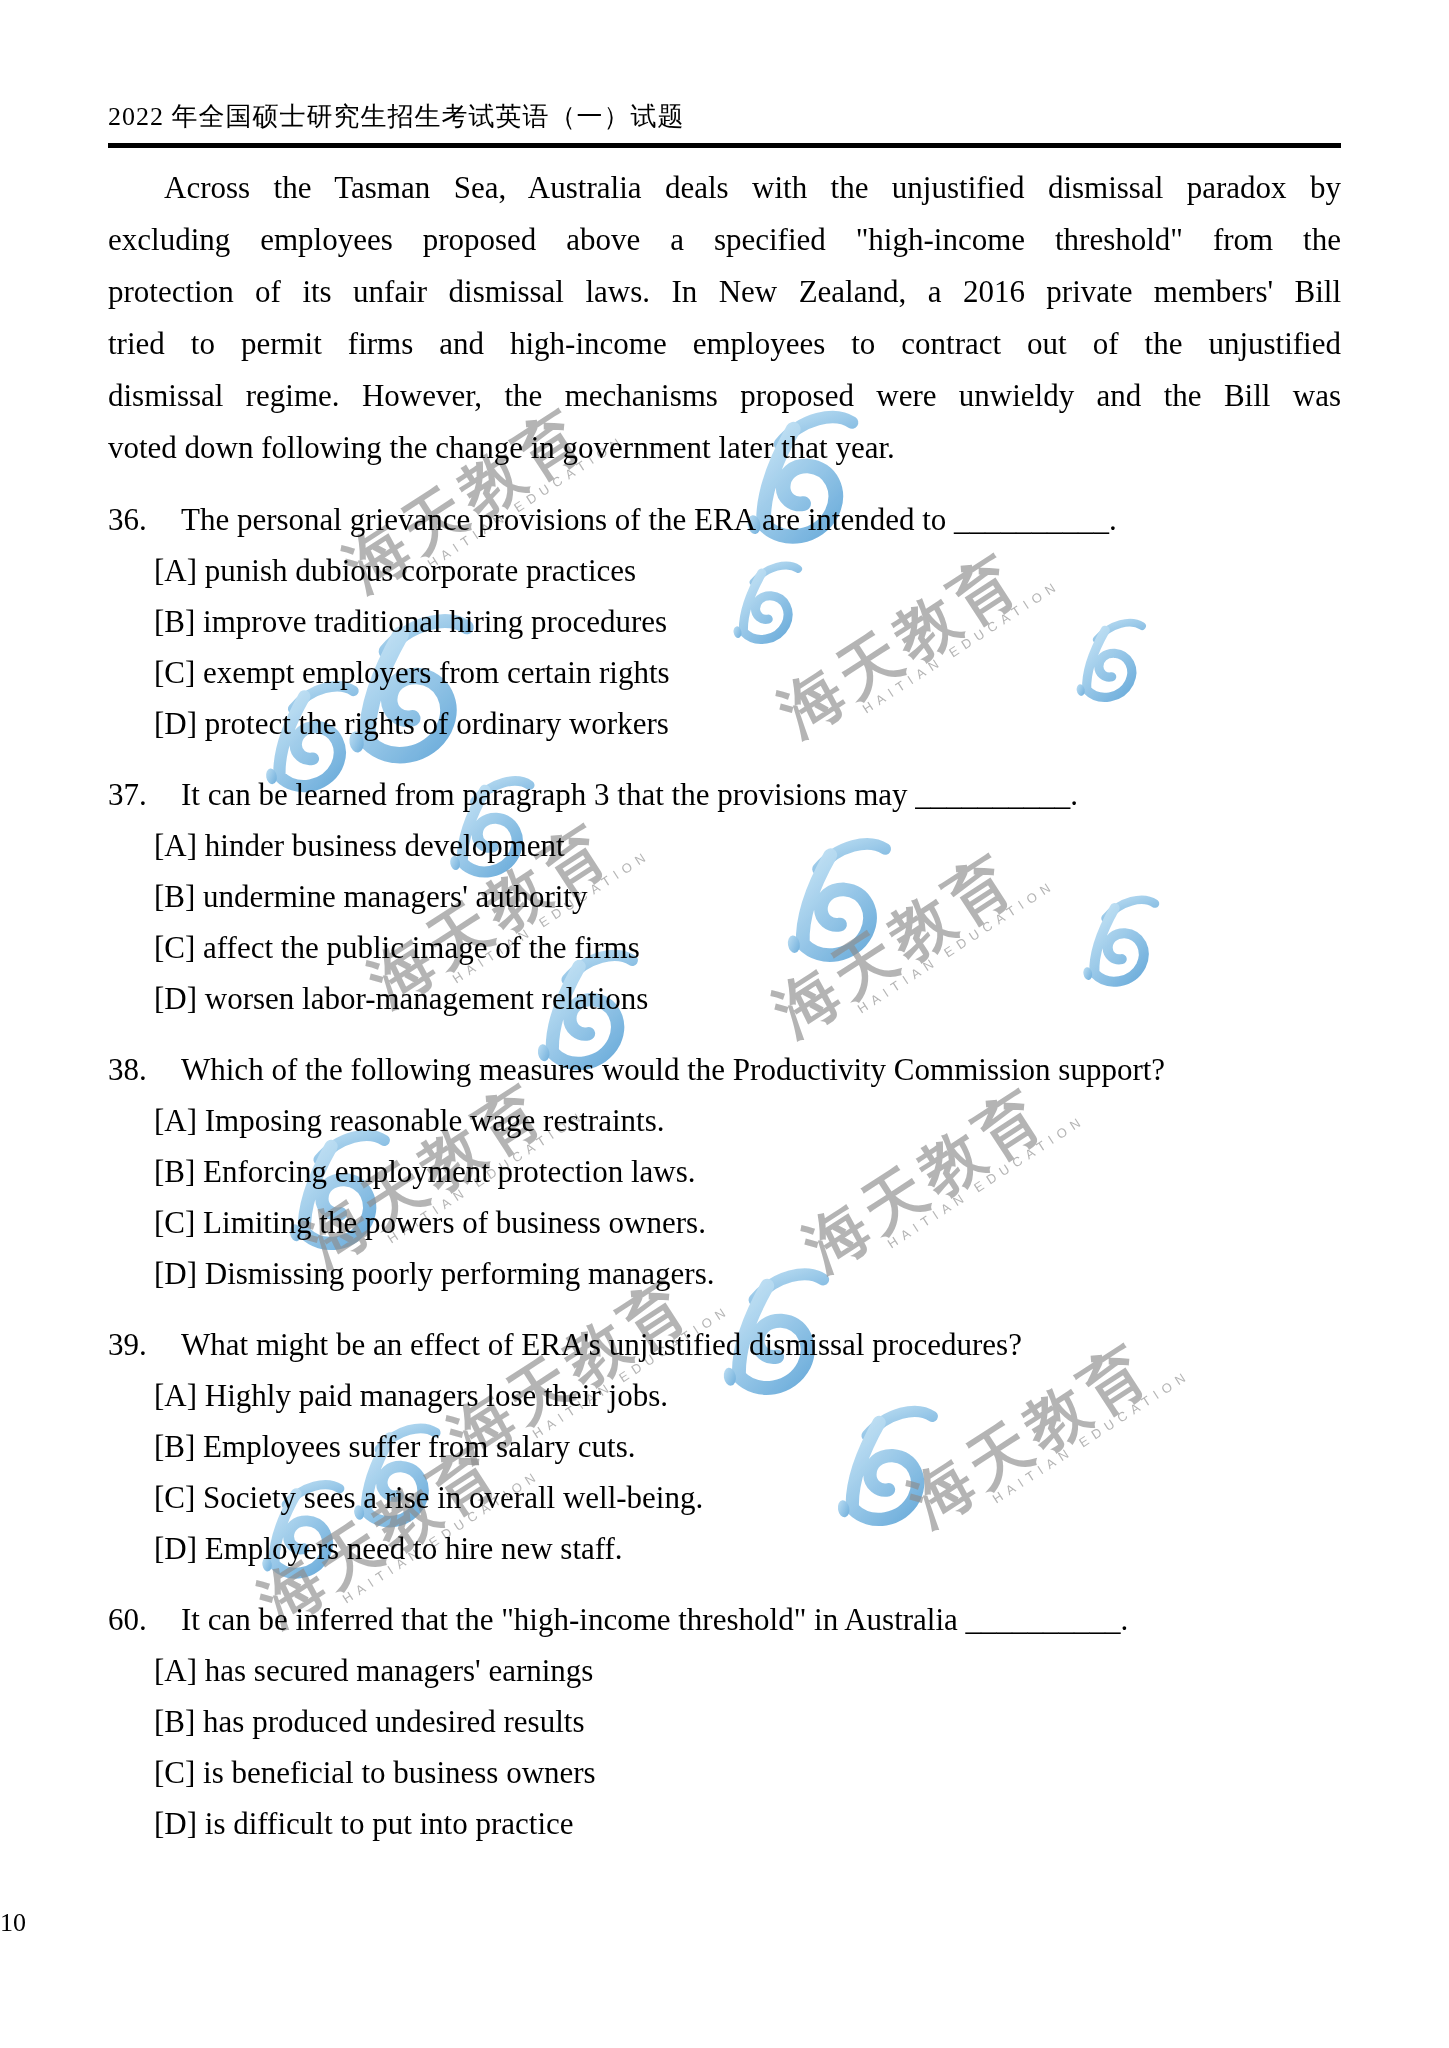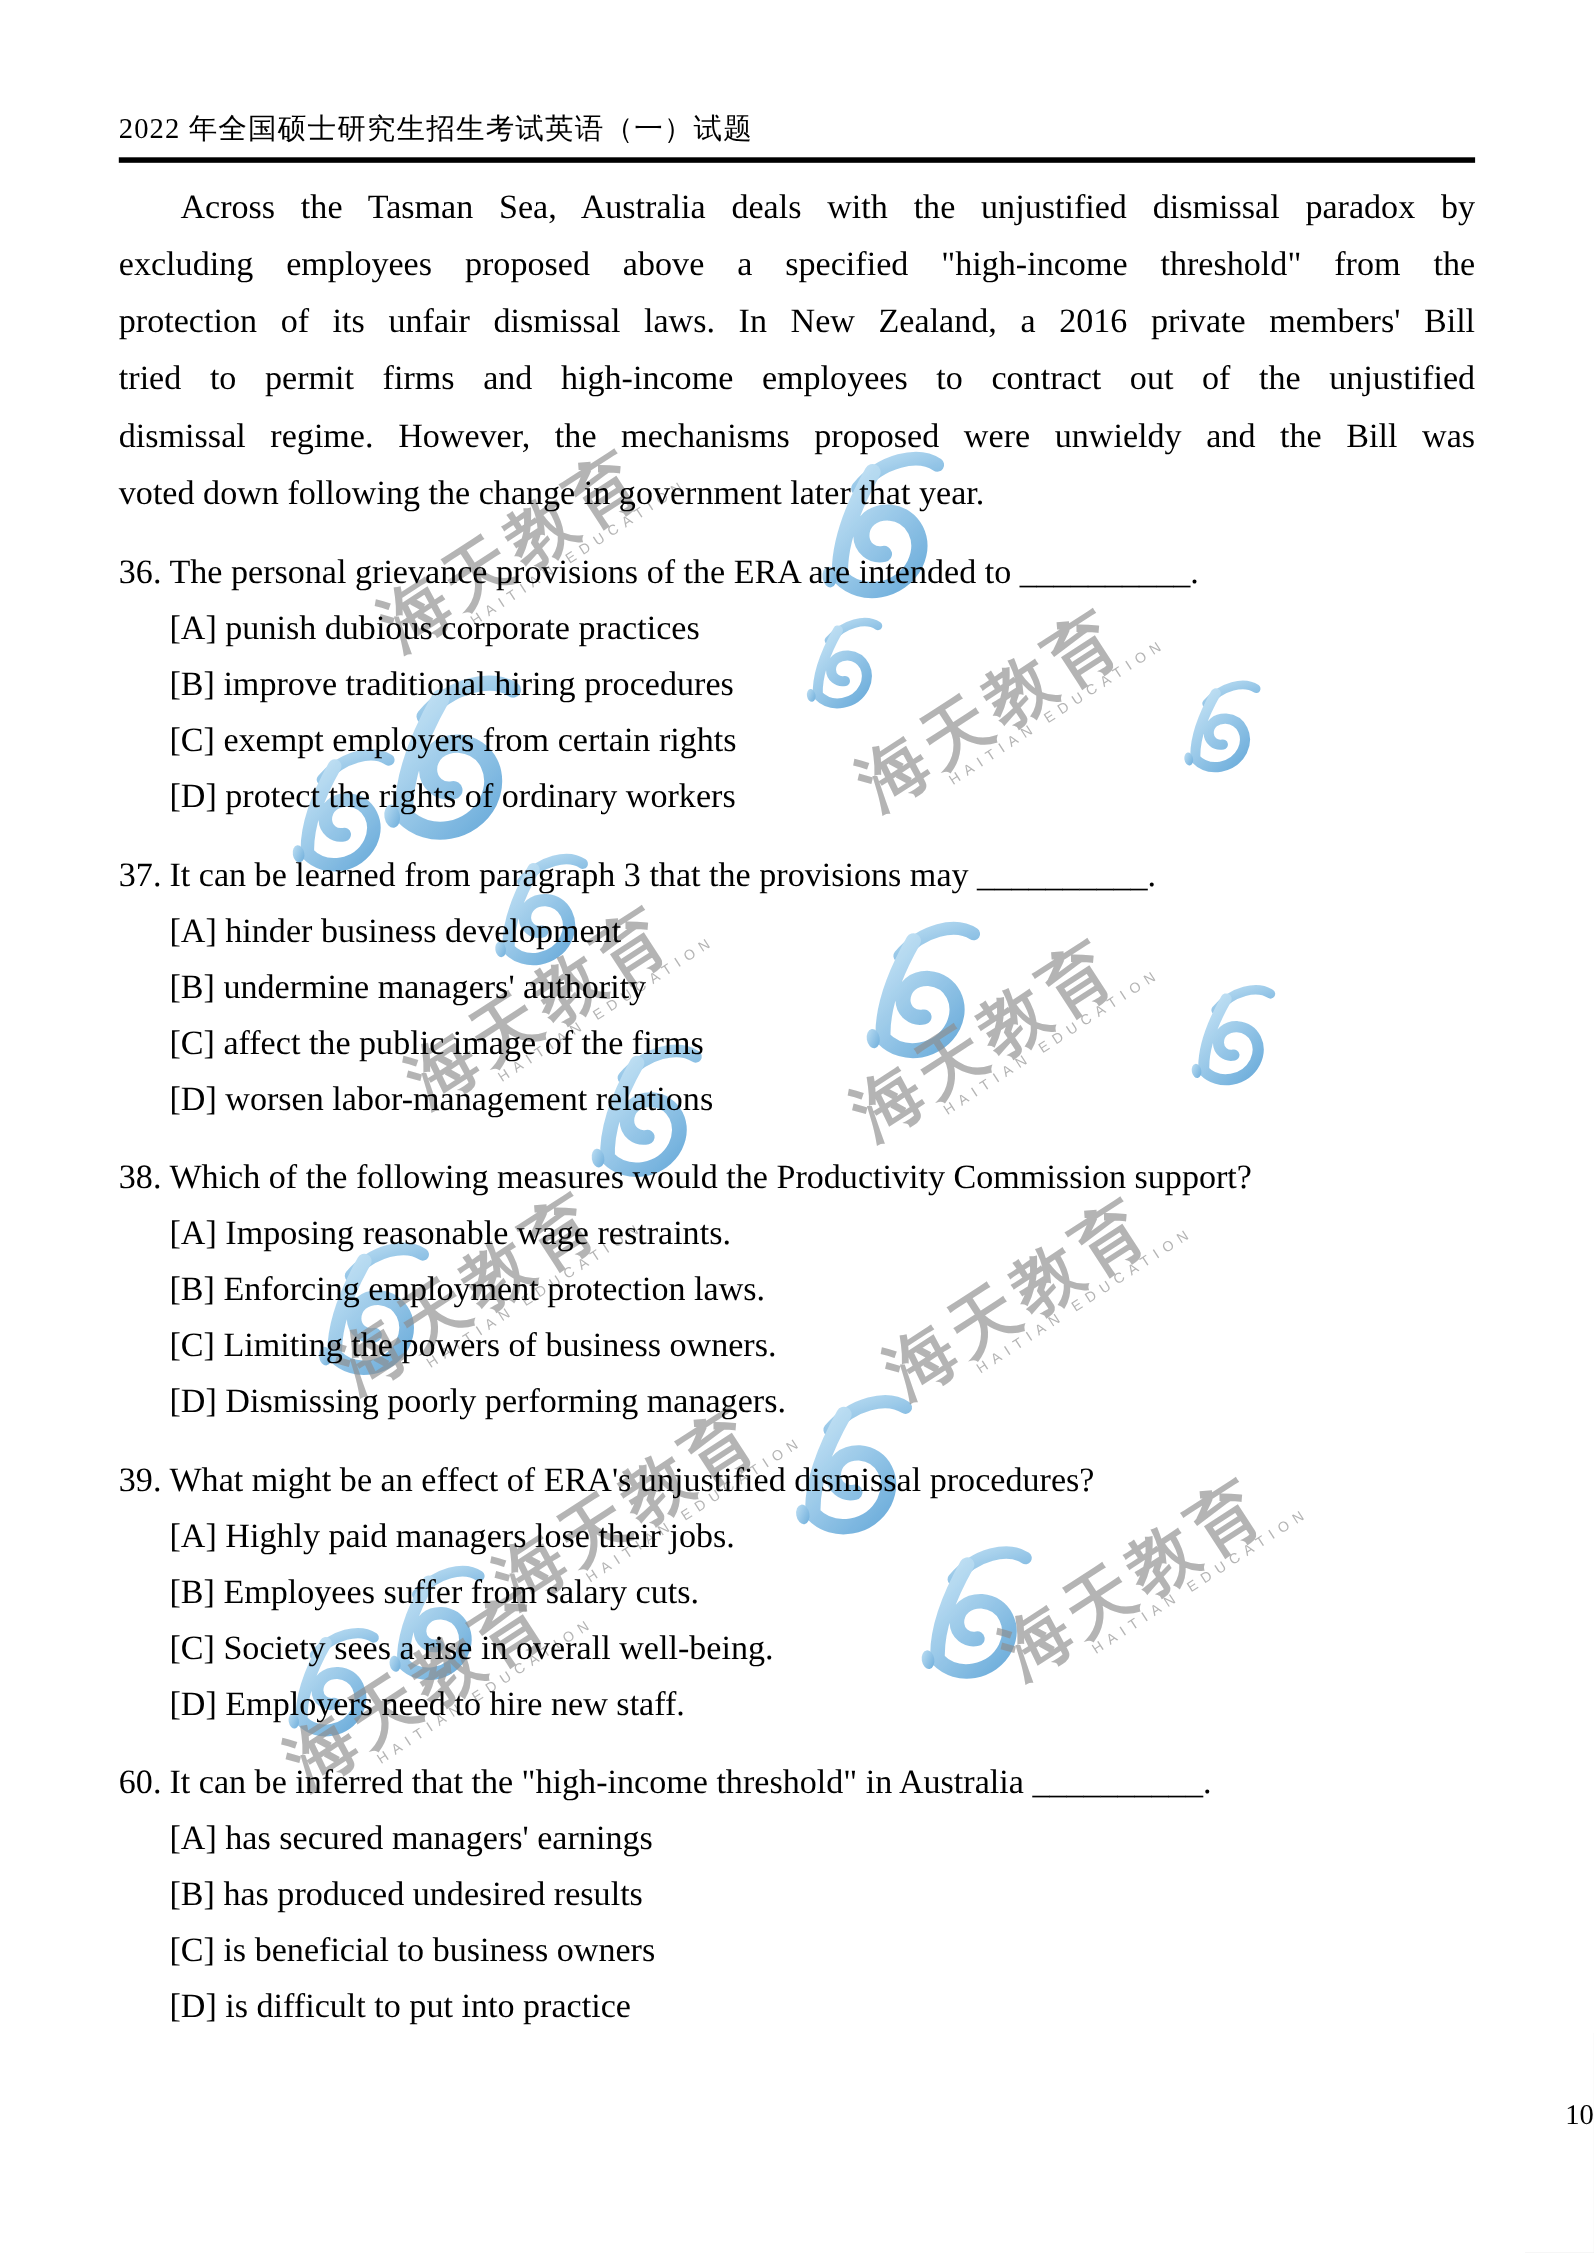--- a/index.html
+++ b/index.html
@@ -56,30 +56,30 @@
   .passage-line {
     font-size:31px;
     line-height:52px;
     text-align:justify;
     text-align-last:justify;
   }
   .passage-line.last { text-align-last:left; }
   .passage-line.indent { text-indent:56px; }
 
   .question { margin-top:20px; }
-  .q-stem { display:flex; font-size:31px; line-height:51px; }
+  .q-stem { display:flex; font-size:31px; line-height:51px;gap:27px; }
   .q-num { width:46px; flex-shrink:0; }
   .q-blank { letter-spacing:0;font-style:italic; }
   .options { list-style:none; margin:0; padding:0 0 0 46px; }
   .option { font-size:31px; line-height:51px;font-family:Liberation Serif, serif; }
 
   .page-footer {
     position:absolute;
     top:1908px; left:0; right:0;
-    text-align:right;
+    text-align:left;
     font-size:26px;
     z-index:2;
   }
 </style>
 </head>
 <body>
 
 <div class="page">
 
   <svg width="0" height="0" style="position:absolute" aria-hidden="true">

